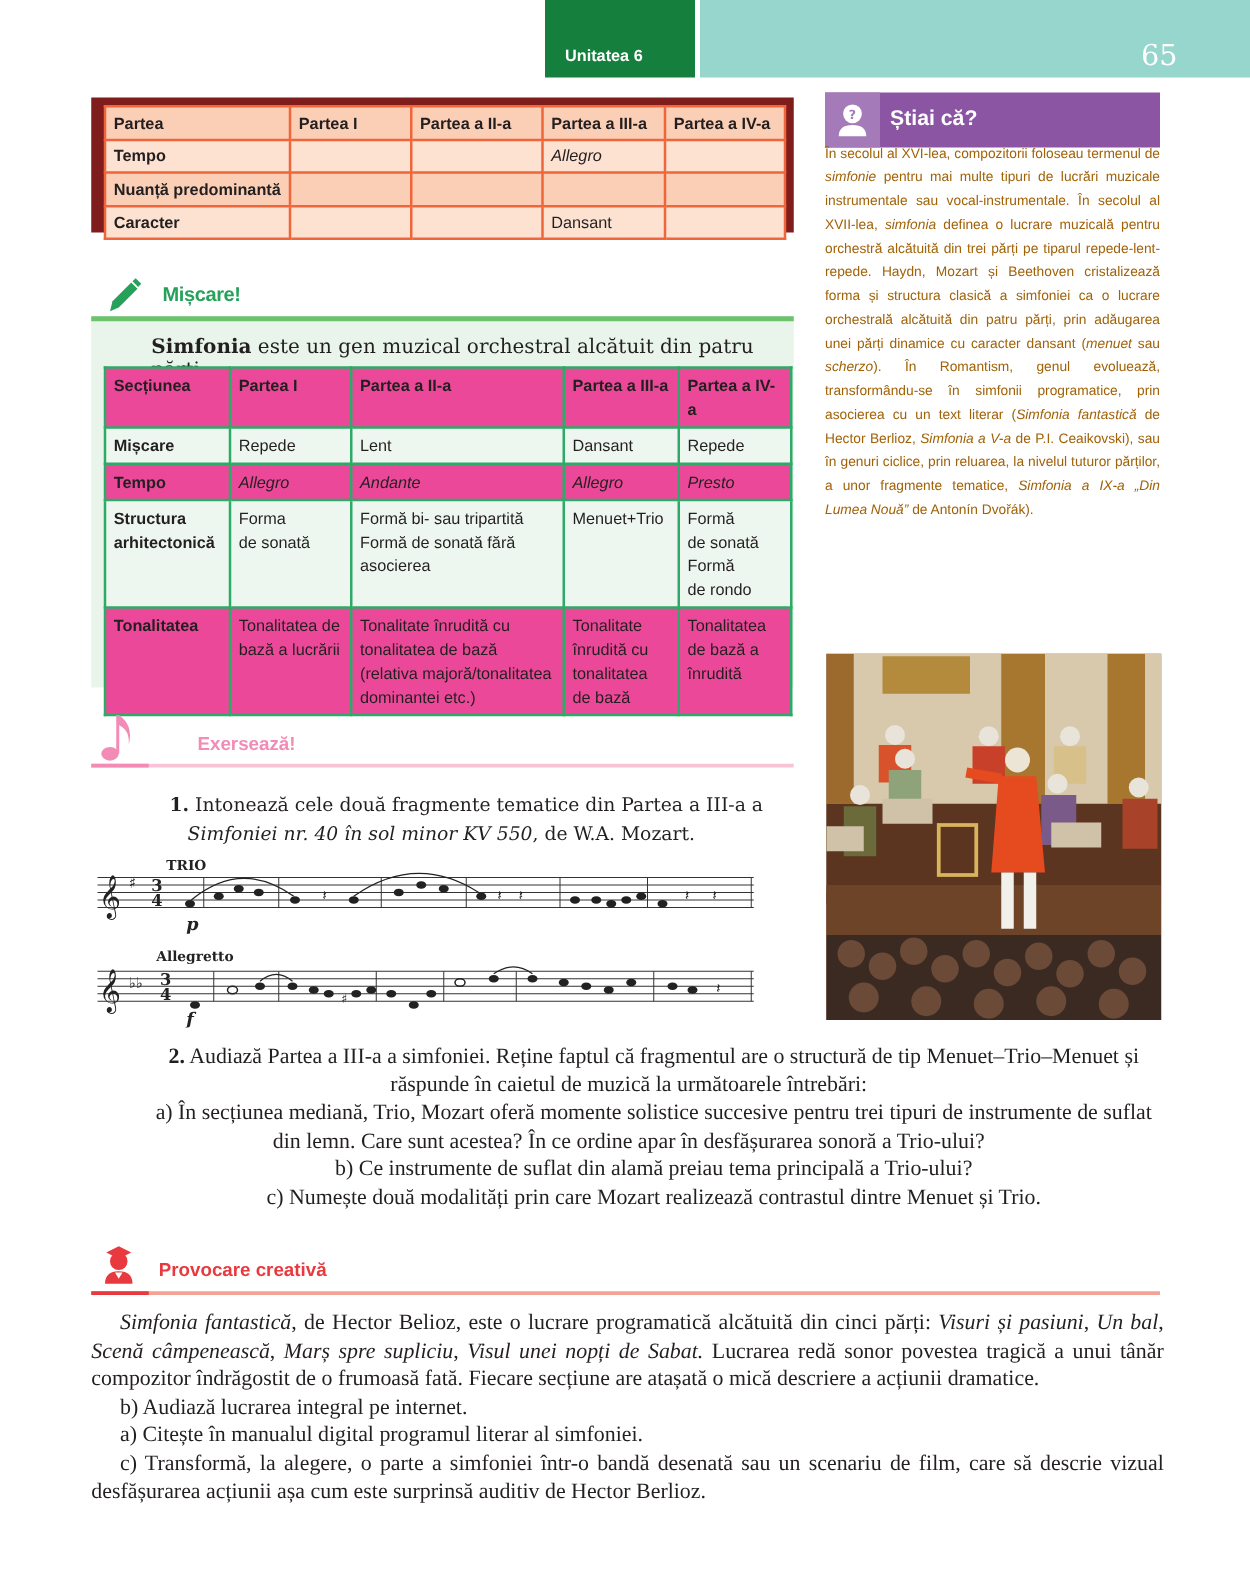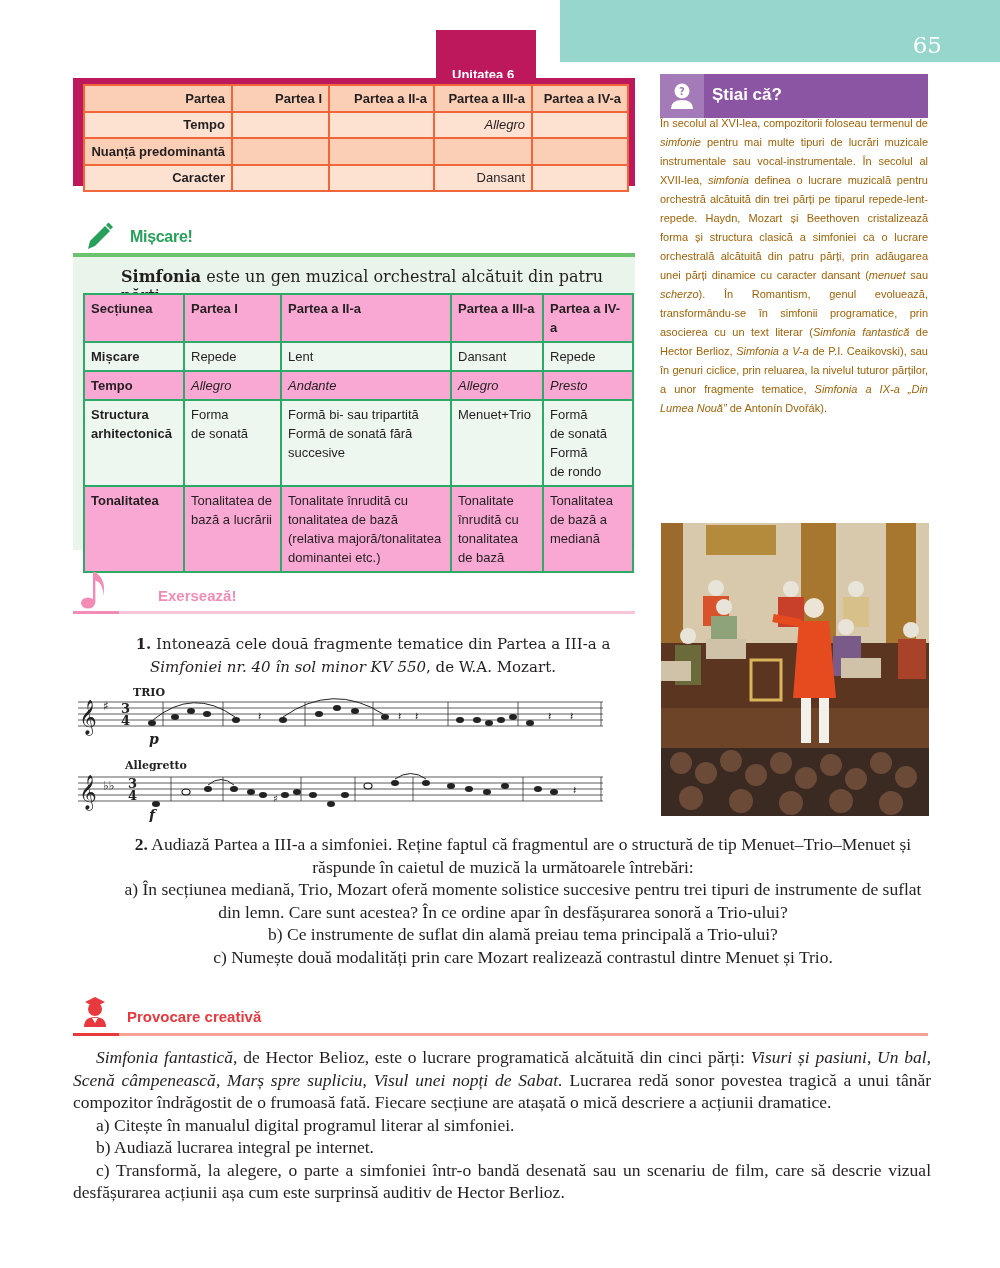--- a/index.html
+++ b/index.html
@@ -1,43 +1,43 @@
 <!DOCTYPE html>
 <html><head>
   <meta charset="utf-8">
   <style>
     * { box-sizing: border-box; margin: 0; padding: 0; }
     html, body { width: 1000px; height: 1268px; background: #ffffff; overflow: hidden; }
     body { position: relative; font-family: "DejaVu Sans", sans-serif; color: #231f20; }
 
     
-    .hdr-unit { position: absolute; left: 436px; top: 0; width: 100px; height: 62px; background: #be185d; margin-top: 30px; }
+    .hdr-unit { position: absolute; left: 436px; top: 0; width: 120px; height: 62px; background: #15803d; }
     .hdr-unit span { position: absolute; left: 16px; top: 37px; font-family: "Liberation Sans", sans-serif; font-weight: bold; font-size: 13px; color: #fff; }
     .hdr-rest { position: absolute; left: 560px; top: 0; width: 440px; height: 62px; background: #96d6cd; }
     .hdr-rest span { position: absolute; right: 58px; top: 32px; font-family: "DejaVu Serif", serif; font-size: 23px; color: #fff; }
 
     
-    .orange-wrap { position: absolute; left: 73px; top: 78px; width: 562px; height: 108px; background: #be185d; text-align: right; }
+    .orange-wrap { position: absolute; left: 73px; top: 78px; width: 562px; height: 108px; background: #7f1d1d; }
     table { border-collapse: collapse; font-family: "Liberation Sans", sans-serif; }
     .t-orange { position: absolute; left: 10px; top: 6px; width: 546px; font-size: 13px; }
     .t-orange td { border: 2px solid #f0663a; height: 26.5px; padding: 0 6px; vertical-align: middle; }
     .t-orange tr.odd td { background: #fbcfb6; }
     .t-orange tr.even td { background: #fde2d2; }
     .t-orange .b { font-weight: bold; }
     .t-orange .i { font-style: italic; }
 
     
     .ret-icon { position: absolute; left: 84px; top: 221px; width: 30px; height: 30px; }
     .ret-title { position: absolute; left: 130px; top: 228px; font-family: "Liberation Sans", sans-serif; font-weight: bold; font-size: 16px; color: #27a15a; letter-spacing: -0.3px; }
     .ret-box { position: absolute; left: 73px; top: 253px; width: 562px; height: 297px; background: #e9f5ea; border-top: 4px solid #6cc26d; }
     .ret-lead { position: absolute; left: 48px; top: 10px; font-family: "DejaVu Serif", serif; font-size: 16px; color: #231f20; }
     .ret-lead b { font-weight: bold; }
     .t-green { position: absolute; left: 10px; top: 36px; width: 551px; font-size: 13px; }
     .t-green td { border: 2px solid #2eaa68; padding: 4px 6px; vertical-align: top; line-height: 19px; }
-    .t-green tr.dark td { background: #f9a8d4; }
+    .t-green tr.dark td { background: #ec4899; }
     .t-green tr.light td { background: #eef7ef; }
     .t-green .b { font-weight: bold; }
     .t-green .i { font-style: italic; }
 
     
     .stiai-head { position: absolute; left: 660px; top: 74px; width: 268px; height: 44px; background: #8c55a3; }
     .stiai-ico-bg { position: absolute; left: 0; top: 0; width: 44px; height: 44px; background: #a57ab8; }
     .stiai-title { position: absolute; left: 52px; top: 11px; font-family: "Liberation Sans", sans-serif; font-weight: bold; font-size: 17px; color: #fff; }
     .stiai-text { position: absolute; left: 660px; top: 114px; width: 268px; font-family: "Liberation Sans", sans-serif; font-size: 11px; line-height: 19px; text-align: justify; color: #a16207; }
     .stiai-text i { font-style: italic; }
@@ -151,21 +151,21 @@
         <div>Structura</div>
         <div>arhitectonică</div>
       </td>
       <td>
         <div>Forma</div>
         <div>de sonată</div>
       </td>
       <td>
         <div>Formă bi- sau tripartită</div>
         <div>Formă de sonată fără</div>
-        <div>succesive</div>
+        <div>asocierea</div>
       </td>
       <td>
         <div>Menuet+Trio</div>
       </td>
       <td>
         <div>Formă</div>
         <div>de sonată</div>
         <div>Formă</div>
         <div>de rondo</div>
       </td>
@@ -184,21 +184,21 @@
       </td>
       <td>
         <div>Tonalitate</div>
         <div>înrudită cu</div>
         <div>tonalitatea</div>
         <div>de bază</div>
       </td>
       <td>
         <div>Tonalitatea</div>
         <div>de bază a</div>
-        <div>mediană</div>
+        <div>înrudită</div>
       </td>
     </tr>
   </tbody>
     </table>
 </div>
 
 <div class="stiai-head">
   <div class="stiai-ico-bg">
     <svg width="44" height="44" viewBox="0 0 44 44">
       <circle cx="22" cy="17" r="7.5" fill="#fff"></circle>
@@ -390,16 +390,16 @@
   <path d="M15 1 L25 6 L15 11 L5 6 Z" fill="#e83a3e"></path>
   <circle cx="15" cy="13" r="7" fill="#e83a3e"></circle>
   <path d="M4 31 Q4 21 15 21 Q26 21 26 31 Z" fill="#e83a3e"></path>
   <path d="M12 22 L15 27 L18 22 Z" fill="#fff"></path>
 </svg>
 <div class="prov-title">Provocare creativă</div>
 <div class="prov-line"></div>
 
 <div class="serif-p prov">
   <div class="ind"><i>Simfonia fantastică</i><span>, de Hector Belioz, este o lucrare programatică alcătuită din cinci părți: </span><i>Visuri și pasiuni</i><span>, </span><i>Un bal</i><span>, </span><i>Scenă câmpenească</i><span>, </span><i>Marș spre supliciu</i><span>, </span><i>Visul unei nopți de Sabat.</i><span> Lucrarea redă sonor povestea tragică a unui tânăr compozitor îndrăgostit de o frumoasă fată. Fiecare secțiune are atașată o mică descriere a acțiunii dramatice.</span></div>
+  <div class="ind">b) Audiază lucrarea integral pe internet.</div>
   <div class="ind">a) Citește în manualul digital programul literar al simfoniei.</div>
-  <div class="ind">b) Audiază lucrarea integral pe internet.</div>
   <div class="ind">c) Transformă, la alegere, o parte a simfoniei într-o bandă desenată sau un scenariu de film, care să descrie vizual desfășurarea acțiunii așa cum este surprinsă auditiv de Hector Berlioz.</div>
 </div>
 
 </body></html>

